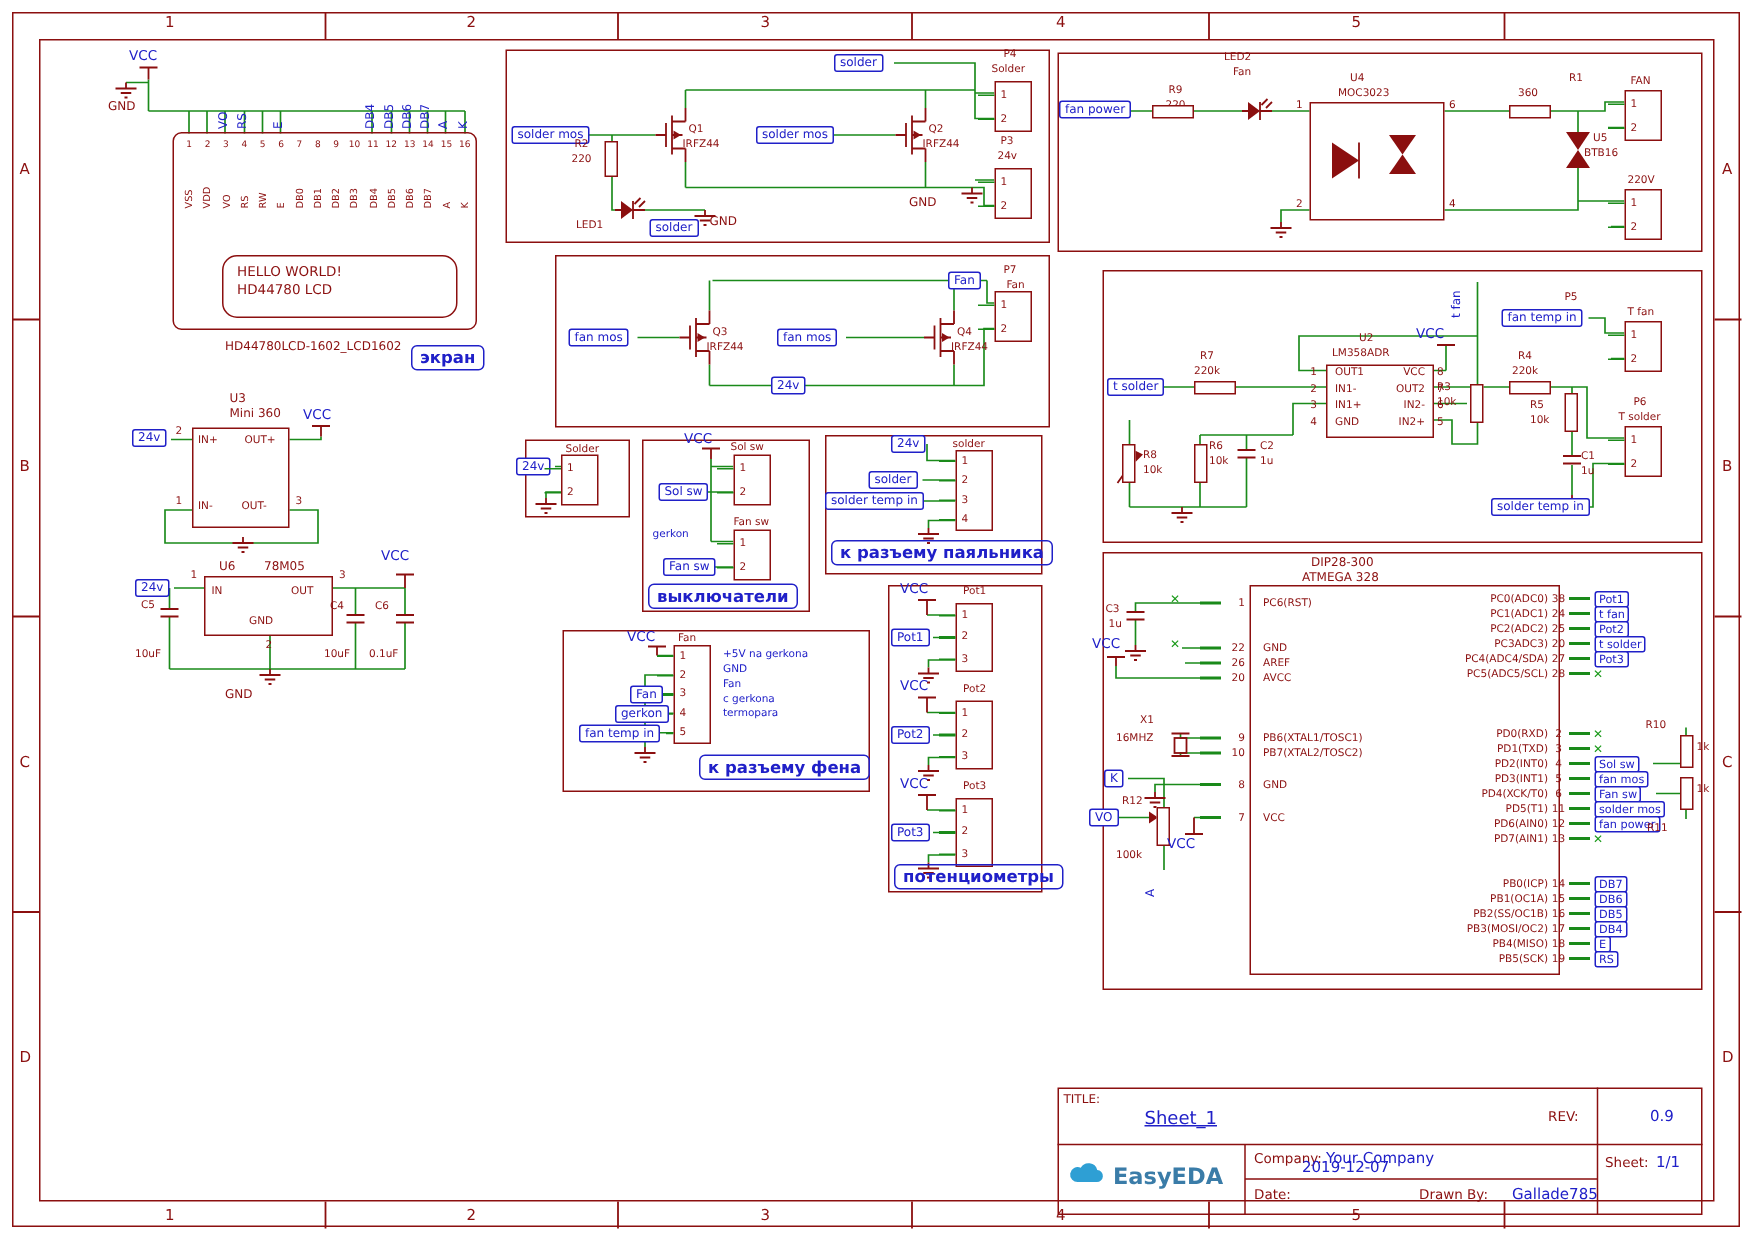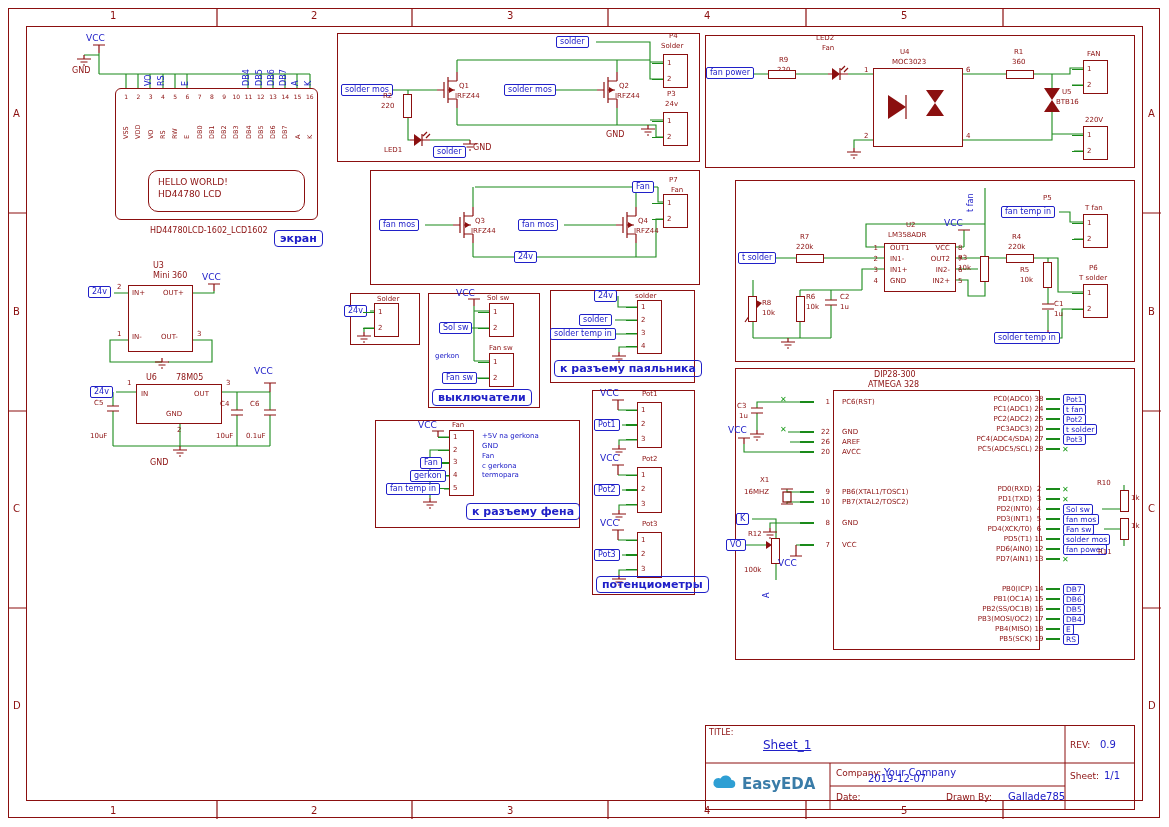--- a/index.html
+++ b/index.html
@@ -398,21 +398,21 @@
 <div class="resh" style="left:768px;top:70px"></div>
 <span class="t red f7" style="left:816px;top:34px">LED2</span>
 <span class="t red f7" style="left:822px;top:44px">Fan</span>
 <span class="t red f7" style="left:900px;top:48px">U4</span>
 <span class="t red f7" style="left:892px;top:58px">MOC3023</span>
 <div class="body2" style="left:873px;top:68px;width:90px;height:79px"></div>
 <span class="t red f7" style="left:864px;top:66px">1</span>
 <span class="t red f7" style="left:864px;top:132px">2</span>
 <span class="t red f7" style="left:966px;top:66px">6</span>
 <span class="t red f7" style="left:966px;top:132px">4</span>
-<span class="t red f7" style="left:1014px;top:48px">R1</span>
+<span class="t red f7" style="left:1046px;top:48px">R1</span>
 <span class="t red f7" style="left:1012px;top:58px">360</span>
 <div class="resh" style="left:1006px;top:70px"></div>
 <span class="t red f7" style="left:1062px;top:88px">U5</span>
 <span class="t red f7" style="left:1056px;top:98px">BTB16</span>
 <span class="t red f7" style="left:1087px;top:50px">FAN</span>
 <div class="conn" style="left:1083px;top:60px;width:25px;height:34px">
       <span>1</span>
       <span>2</span>
     </div>
 <span class="t red f7" style="left:1085px;top:116px">220V</span>
@@ -708,21 +708,21 @@
 <span class="t red f7" style="left:1097px;top:479px">R10</span>
 <span class="t red f7" style="left:1131px;top:494px">1k</span>
 <div class="resv" style="left:1120px;top:490px;height:22px"></div>
 <span class="t red f7" style="left:1098px;top:548px">R11</span>
 <span class="t red f7" style="left:1131px;top:522px">1k</span>
 <div class="resv" style="left:1120px;top:518px;height:22px"></div>
 
 <div class="body2" style="left:705px;top:725px;width:430px;height:85px"></div>
 <span class="t red" style="left:709px;top:728px">TITLE:</span>
 <span class="t blue f12" style="left:763px;top:739px;text-decoration:underline">Sheet_1</span>
-<span class="t red f9" style="left:1070px;top:740px">REV:</span>
+<span class="t red f9" style="left:1032px;top:740px">REV:</span>
 <span class="t blue f10" style="left:1100px;top:739px">0.9</span>
 <svg width="30" height="20" style="position:absolute;left:710px;top:772px;z-index:2">
       <path d="M9,16 a5,5 0 1,1 1.5,-9.5 a6,6 0 0,1 11,1.5 a4,4 0 0,1 -0.5,8 z" fill="#2e9fd4"></path>
     </svg>
 <span class="t" style="left:742px;top:776px;font-size:15px;font-weight:bold;color:#3a7ca8">EasyEDA</span>
 <span class="t red f9" style="left:836px;top:768px">Company:</span>
 <span class="t blue f10" style="left:884px;top:767px">Your Company</span>
 <span class="t red f9" style="left:1070px;top:771px">Sheet:</span>
 <span class="t blue f10" style="left:1104px;top:770px">1/1</span>
 <span class="t red f9" style="left:836px;top:792px">Date:</span>

